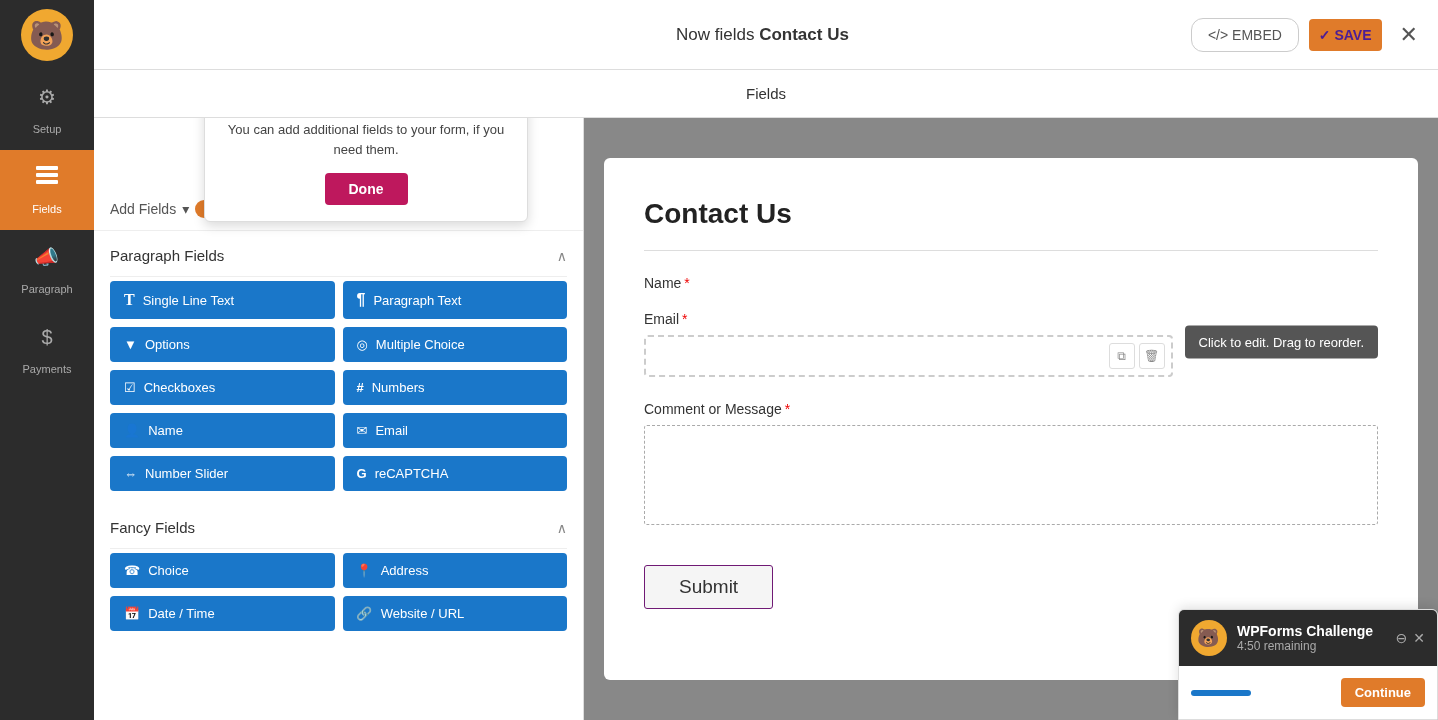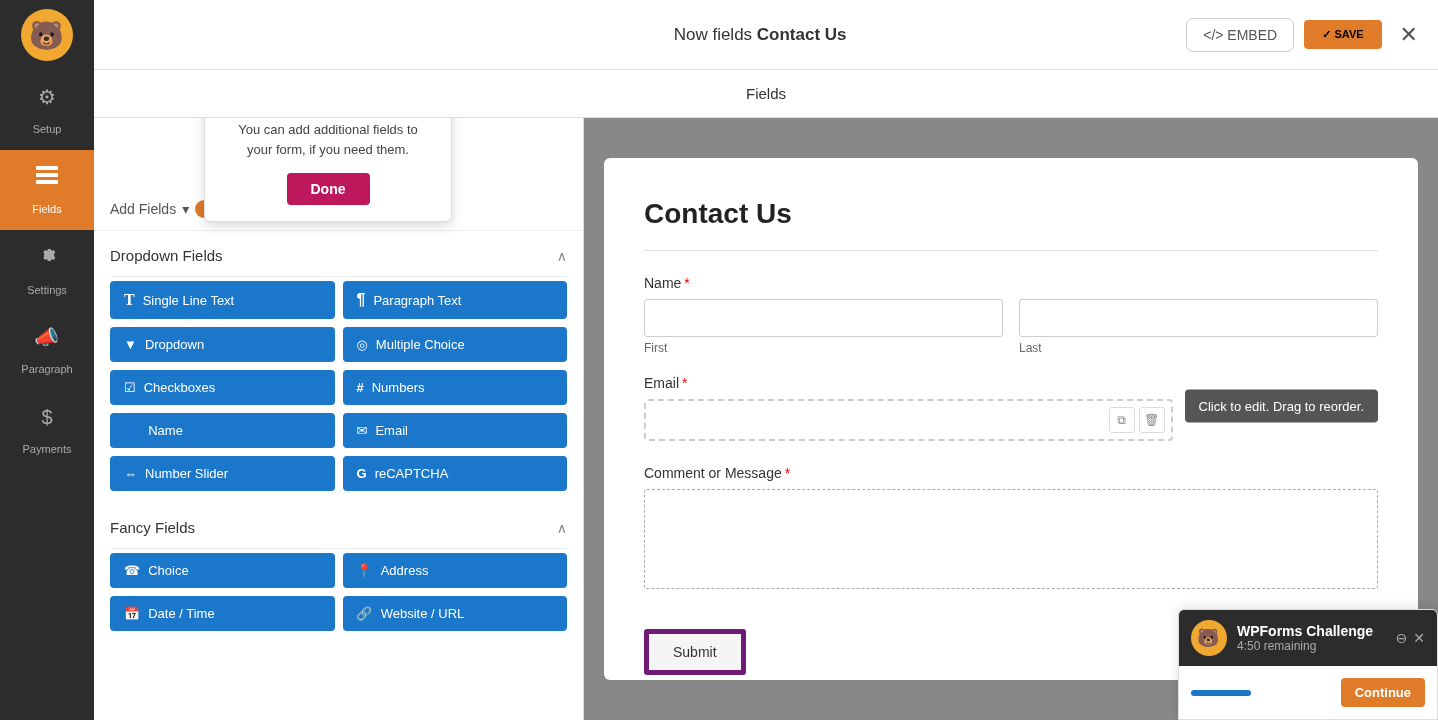--- a/index.html
+++ b/index.html
@@ -83,35 +83,35 @@
     .header-title strong { font-weight: 700; }
     .header-actions {
       display: flex;
       gap: 10px;
       align-items: center;
     }
     .btn-embed {
       border: 1px solid #ccc;
       background: #fff;
       padding: 8px 16px;
-      border-radius: 7px;
+      border-radius: 12px;
       font-size: 14px;
       cursor: pointer;
       color: #555;
       display: flex;
       align-items: center;
       gap: 6px;
     }
     .btn-save {
       background: #e07b2a;
-      color: #000000;
+      color: #4c1d95;
       border: none;
-      padding: 8px 18px;
+      padding: 8px 10px;
       border-radius: 4px;
-      font-size: 11px;
+      font-size: 14px;
       font-weight: 600;
       cursor: pointer;
       display: flex;
       align-items: center;
       gap: 6px;
     }
     .btn-close {
       background: none;
       border: none;
       font-size: 22px;
@@ -160,21 +160,21 @@
       position: absolute;
       top: -15px;
       left: 110px;
       background: #fff;
       border: 1px solid #ddd;
       border-radius: 6px;
       padding: 16px 20px;
       text-align: center;
       box-shadow: 0 4px 12px rgba(0,0,0,0.15);
       z-index: 100;
-      width: 248px;
+      width: 324px;
     }
     .tooltip-text {
       font-size: 13px;
       color: #444;
       margin-bottom: 14px;
       line-height: 1.5;
     }
     .btn-done {
       background: #be185d;
       color: #fff;
@@ -365,24 +365,24 @@
       display: flex;
       align-items: center;
       justify-content: center;
       cursor: pointer;
       color: #888;
       font-size: 12px;
     }
 
     .btn-submit {
       background: #f5f5f5;
-      border: 5px solid #701a75;
+      border: 1px solid #701a75;
       border-radius: 3px;
-      padding: 10px 24px;
-      font-size: 14px;
+      padding: 10px 34px;
+      font-size: 19px;
       cursor: pointer;
       color: #333;
       margin-top: 16px;
     }
 
     
     .challenge-panel {
       position: fixed;
       bottom: 0;
       right: 0;
@@ -475,28 +475,20 @@
     <div class="sidebar-icon">
       <svg width="22" height="18" viewBox="0 0 22 18" fill="white">
         <rect x="0" y="0" width="22" height="4" rx="1"></rect>
         <rect x="0" y="7" width="22" height="4" rx="1"></rect>
         <rect x="0" y="14" width="22" height="4" rx="1"></rect>
       </svg>
     </div>
     <span class="sidebar-label">Fields</span>
   </div>
 
-  <div class="sidebar-item">
-    <div class="sidebar-icon">
-      <svg width="20" height="20" viewBox="0 0 20 20" fill="#aaa">
-        <path d="M10 13a3 3 0 100-6 3 3 0 000 6zm7.07-3a7.07 7.07 0 00-.12-1.2l1.4-1.09-1.5-2.6-1.74.7a6.9 6.9 0 00-1.04-.6L13.8 4h-3l-.27 1.21a7 7 0 00-1.04.6l-1.74-.7-1.5 2.6 1.4 1.09A7.07 7.07 0 007.53 10c0 .41.04.81.12 1.2L6.25 12.3l1.5 2.6 1.74-.7c.32.23.67.43 1.04.6L10.8 16h3l.27-1.21c.37-.17.72-.37 1.04-.6l1.74.7 1.5-2.6-1.4-1.09c.08-.39.12-.79.12-1.2z"></path>
-      </svg>
-    </div>
-    <span class="sidebar-label">Settings</span>
-  </div>
 
   <div class="sidebar-item">
     <div class="sidebar-icon">📣</div>
     <span class="sidebar-label">Paragraph</span>
   </div>
 
   <div class="sidebar-item">
     <div class="sidebar-icon">$</div>
     <span class="sidebar-label">Payments</span>
   </div>
@@ -535,37 +527,37 @@
           <span>▾</span>
           <span class="tab-dot"></span>
         </div>
         <div class="tab-field-options">
           <span>Field Options</span>
           <span>›</span>
         </div>
       </div>
 
       <div class="section-header">
-        <span class="section-title">Dropdown Fields</span>
+        <span class="section-title">Paragraph Fields</span>
         <span class="section-chevron">∧</span>
       </div>
       <div class="section-divider"></div>
 
       <div class="fields-grid">
         <button class="field-btn">
           <span style="font-weight:700;font-family:serif;font-size:16px;">T</span>
           <span>Single Line Text</span>
         </button>
         <button class="field-btn">
           <span style="font-weight:700;font-size:16px;">¶</span>
           <span>Paragraph Text</span>
         </button>
         <button class="field-btn">
           <span>▼</span>
-          <span>Dropdown</span>
+          <span>Options</span>
         </button>
         <button class="field-btn">
           <span>◎</span>
           <span>Multiple Choice</span>
         </button>
         <button class="field-btn">
           <span>☑</span>
           <span>Checkboxes</span>
         </button>
         <button class="field-btn">
@@ -620,30 +612,20 @@
     <div class="right-panel">
       <div class="form-preview">
         <div class="form-title">Contact Us</div>
         <div class="form-divider"></div>
 
         
         <div class="form-field-group">
           <div class="form-label">
             <span>Name</span>
             <span class="required-star">*</span>
-          </div>
-          <div class="name-fields">
-            <div class="name-field-wrap">
-              <input class="form-input" type="text" style="">
-              <div class="name-sub-label">First</div>
-            </div>
-            <div class="name-field-wrap">
-              <input class="form-input" type="text" style="">
-              <div class="name-sub-label">Last</div>
-            </div>
           </div>
         </div>
 
         
         <div class="form-field-group" style="position:relative;">
           <div class="form-label">
             <span>Email</span>
             <span class="required-star">*</span>
           </div>
           <div style="position:relative; display:flex; align-items:center;">

